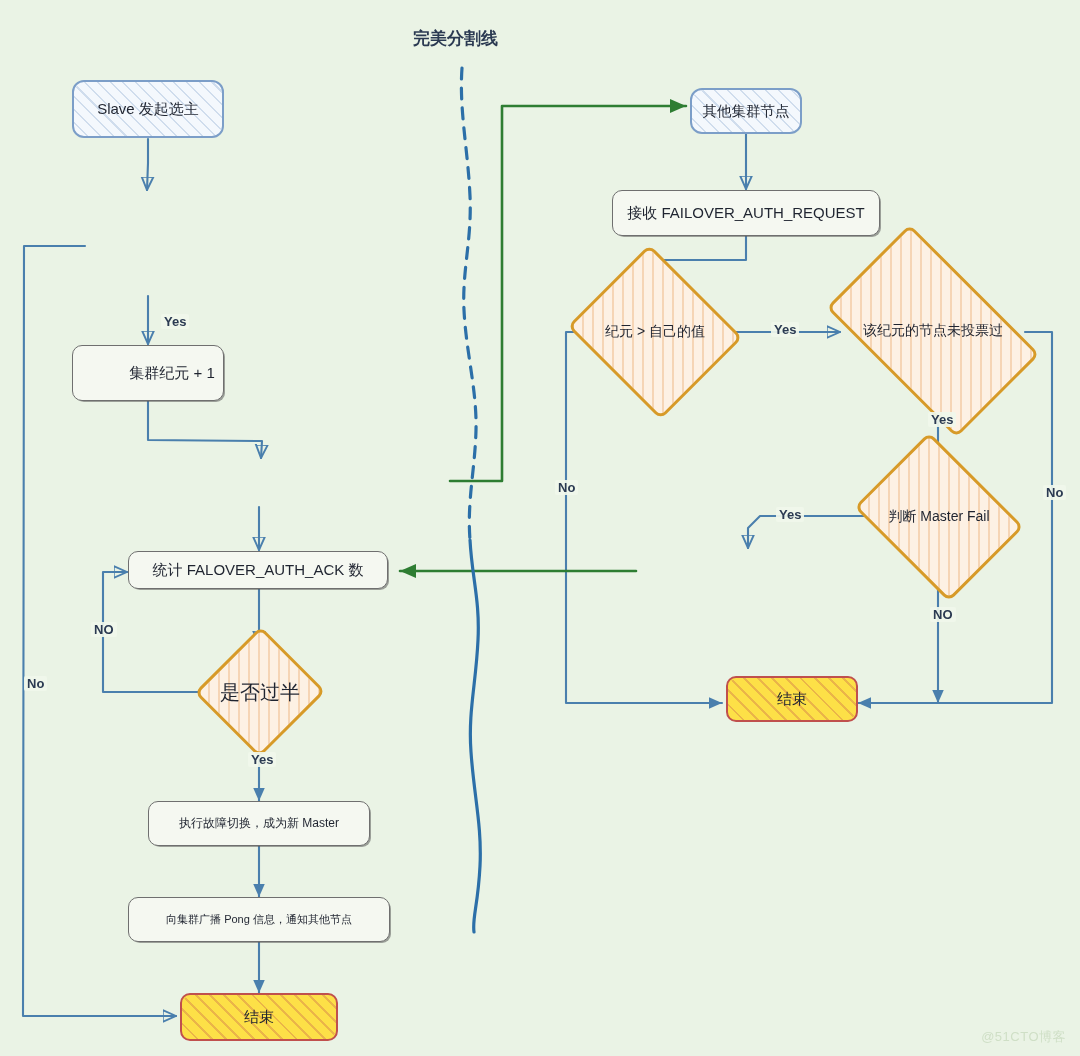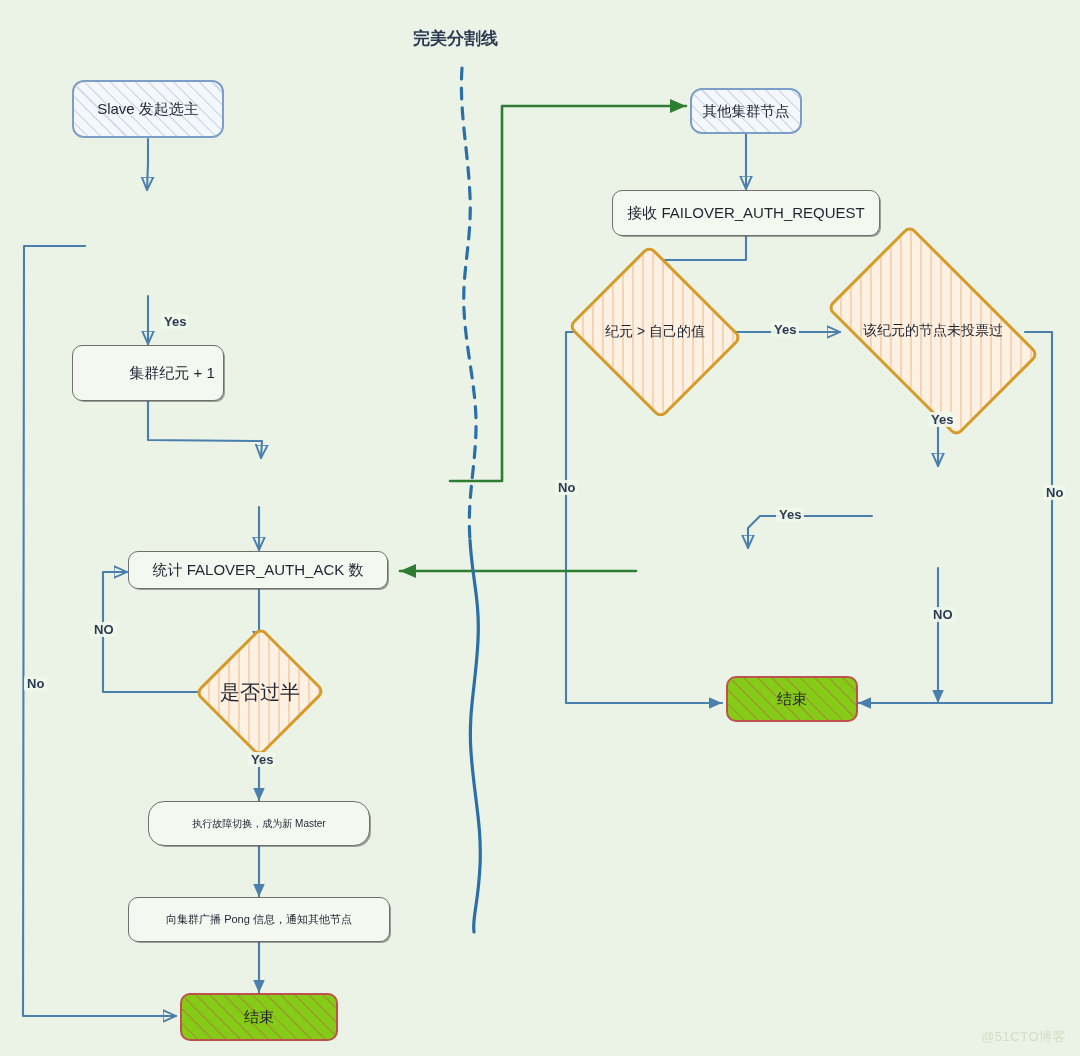--- a/index.html
+++ b/index.html
@@ -14,21 +14,21 @@
   .node{position:absolute;box-sizing:border-box;display:flex;align-items:center;justify-content:center;text-align:center;}
   .node .lbl{position:relative;z-index:3;color:#1f2430;line-height:1.3;padding:0 6px;}
   
   .term{border:2px solid #7c9ec8;border-radius:12px;background:#f4f8fd;}
   .term .hatch{position:absolute;inset:0;border-radius:12px;
     background:repeating-linear-gradient(45deg,rgba(124,158,200,.30) 0 1.5px,rgba(124,158,200,0) 1.5px 9px);}
   
   .proc{border:1.6px solid #6f6f6f;border-radius:10px;background:#f5f8f1;
         box-shadow:2px 2px 0 -1px rgba(90,90,90,.55);}
   
-  .endn{border:2.5px solid #c0504d;border-radius:10px;background:#84cc16;}
+  .endn{border:2.5px solid #c0504d;border-radius:10px;background:#fde047;}
   .endn .hatch{position:absolute;inset:0;border-radius:10px;
     background:repeating-linear-gradient(45deg,rgba(192,80,77,.30) 0 2px,rgba(192,80,77,0) 2px 10px);}
   
   .dia{position:absolute;display:flex;align-items:center;justify-content:center;}
   .dia .shape{position:absolute;inset:0;background:#fdf1e4;border:3px solid #d79a28;
     transform:rotate(45deg);border-radius:8px;
     background-image:repeating-linear-gradient(45deg,rgba(226,140,60,.28) 0 2px,rgba(226,140,60,0) 2px 10px);}
   .dia .lbl{position:relative;z-index:4;color:#1f2430;text-align:center;line-height:1.25;white-space:nowrap;}
   .edge-label{position:absolute;z-index:6;color:#2b3a52;font-weight:bold;
     background:rgba(240,247,236,.92);padding:0 3px;border-radius:2px;white-space:nowrap;}
@@ -119,21 +119,21 @@
 
   <div class="node proc" style="left:128px;top:551px;width:260px;height:38px;font-size:15px;">
     <span class="lbl">统计 FALOVER_AUTH_ACK 数</span>
   </div>
 
   <div class="dia" style="left:214px;top:645px;width:92px;height:94px;">
     <div class="shape"></div>
     <span class="lbl" style="font-size:20px;">是否过半</span>
   </div>
 
-  <div class="node proc" style="left:148px;top:801px;width:222px;height:45px;font-size:10px;border-radius:16px;">
+  <div class="node proc" style="left:148px;top:801px;width:222px;height:45px;font-size:12px;">
     <span class="lbl">执行故障切换，成为新 Master</span>
   </div>
 
   <div class="node proc" style="left:128px;top:897px;width:262px;height:45px;font-size:11px;">
     <span class="lbl">向集群广播 Pong 信息，通知其他节点</span>
   </div>
 
   <div class="node endn" style="left:180px;top:993px;width:158px;height:48px;font-size:15px;">
     <div class="hatch"></div>
     <span class="lbl">结束</span>
@@ -151,20 +151,24 @@
   <div class="dia" style="left:589px;top:274px;width:132px;height:116px;">
     <div class="shape"></div>
     <span class="lbl" style="font-size:14px;">纪元 &gt; 自己的值</span>
   </div>
 
   <div class="dia" style="left:841px;top:272px;width:184px;height:118px;">
     <div class="shape"></div>
     <span class="lbl" style="font-size:14px;">该纪元的节点未投票过</span>
   </div>
 
+  <div class="dia" style="left:872px;top:464px;width:134px;height:106px;">
+    <div class="shape"></div>
+    <span class="lbl" style="font-size:14px;">判断 Master Fail</span>
+  </div>
 
 
   <div class="node endn" style="left:726px;top:676px;width:132px;height:46px;font-size:15px;">
     <div class="hatch"></div>
     <span class="lbl">结束</span>
   </div>
 
   <div class="edge-label" style="left:161px;top:314px;font-size:13px;">Yes</div>
   <div class="edge-label" style="left:24px;top:676px;font-size:13px;">No</div>
   <div class="edge-label" style="left:91px;top:622px;font-size:13px;">NO</div>

